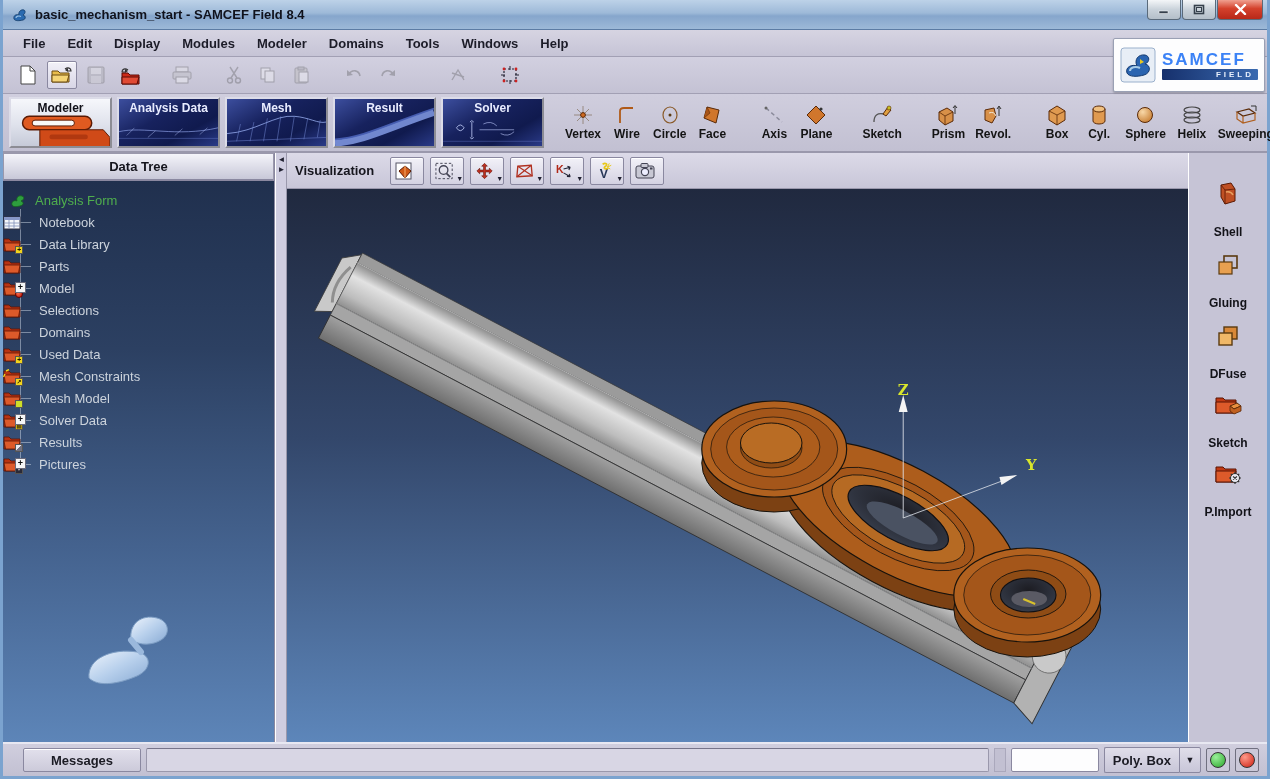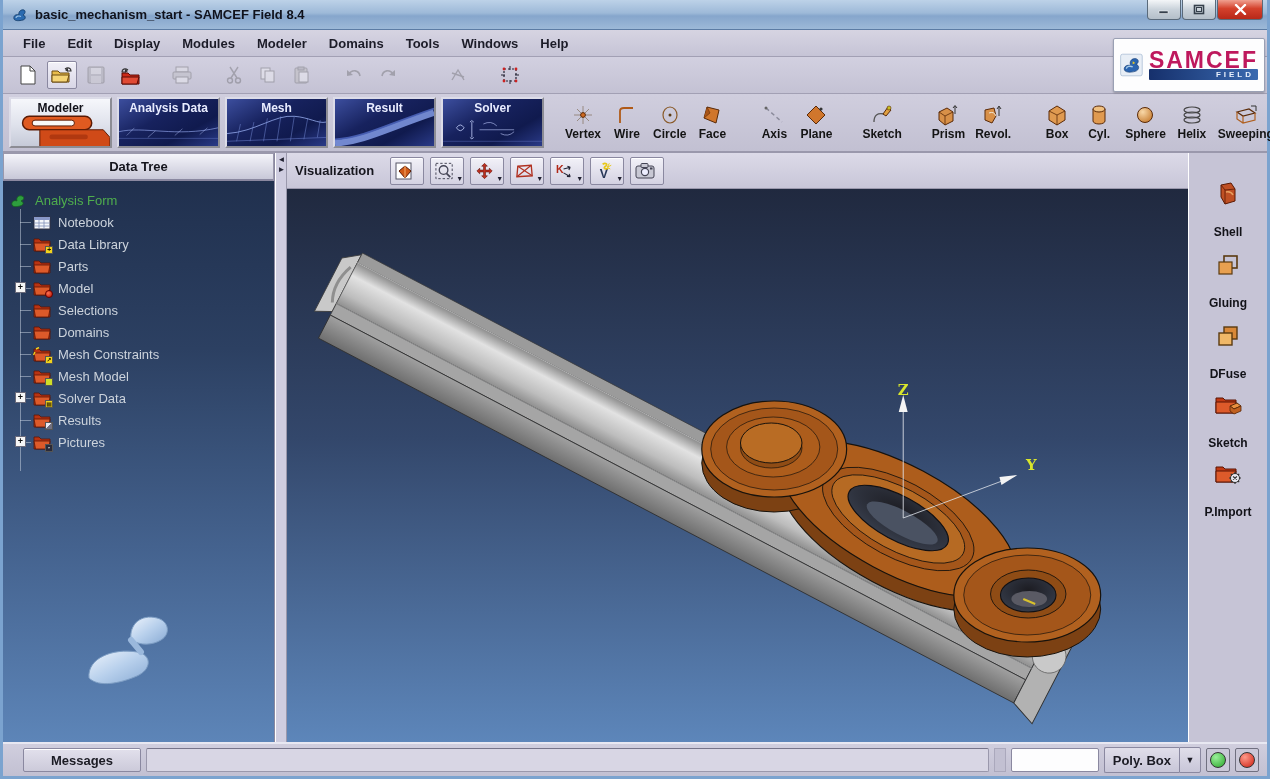--- a/index.html
+++ b/index.html
@@ -26,21 +26,21 @@
   .menubar { height:27px; flex:0 0 27px; display:flex; align-items:center; gap:2px; padding:0 10px;
     background:linear-gradient(#d6d4e2,#c6c4d6); border-bottom:1px solid #a2a0b4; position:relative; }
   .menu-item { font-weight:bold; font-size:13px; color:#1c1c28; padding:3px 10px; }
 
   
   .brand { position:absolute; top:8px; right:2px; width:152px; height:54px; z-index:30;
     background:#fdfdfe; border:1px solid #9aA0b4; border-radius:2px;
     display:flex; align-items:center; gap:6px; padding:4px 6px;
     box-shadow:0 1px 2px rgba(0,0,0,.25); }
   .brand-txt { display:flex; flex-direction:column; flex:1; }
-  .brand-name { font-weight:bold; font-size:23px; letter-spacing:2px; color:#be185d; line-height:18px; }
+  .brand-name { font-weight:bold; font-size:17px; letter-spacing:2px; color:#3b82f6; line-height:18px; }
   .brand-bar { height:11px; background:linear-gradient(90deg,#16306c,#3a6ab0); border-radius:1px;
     color:#e8f0fc; font-size:8px; font-weight:bold; letter-spacing:3px; text-align:right; padding:1px 4px 0 0; line-height:10px;}
 
   
   .toolbar { height:37px; flex:0 0 37px; display:flex; align-items:center; gap:4px; padding:0 10px;
     background:linear-gradient(#d2d0e0,#c4c2d4); border-bottom:1px solid #a2a0b4; }
   .tbtn { width:30px; height:28px; display:flex; align-items:center; justify-content:center; border:1px solid transparent; border-radius:2px; }
   .tbtn.active { background:linear-gradient(#f2f1f8,#d8d6e6); border:1px solid #8a88a0; box-shadow:inset 0 1px 0 #fff; }
   .tbtn.disabled { opacity:.35; filter:grayscale(.9); }
   .tgap { width:14px; }
@@ -68,21 +68,21 @@
   .left-panel { width:272px; flex:0 0 272px; display:flex; flex-direction:column; border-right:1px solid #8a88a0; }
   .tree-header { height:28px; flex:0 0 28px; display:flex; align-items:center; justify-content:center;
     background:linear-gradient(#f4f4fa,#c8c8d8); border:1px solid #9a98ac; border-bottom:2px solid #8a88a0;
     font-weight:bold; font-size:13px; color:#14141c;text-align:right; }
   .tree-body { flex:1; position:relative; overflow:hidden;
     background:linear-gradient(#20304e 0%,#2c4062 30%,#44628e 65%,#5d85b8 100%); }
   .tree { position:absolute; top:8px; left:0; right:0; }
   .guide { position:absolute; left:17px; top:28px; width:1px; height:262px; background:rgba(205,215,230,.5); }
   .trow { height:22px; display:flex; align-items:center; color:#ccd3dc; font-size:13px; position:relative; }
   .trow.root { padding-left:6px; gap:8px; color:#4fae4d; }
-  .trow.child { padding-left:30px; gap:7px; }
+  .trow.child { gap:18px; }
   .trow.child::before { content:""; position:absolute; left:17px; top:11px; width:11px; height:1px; background:rgba(205,215,230,.5); }
   .expander { position:absolute; left:12px; top:5px; width:11px; height:11px; background:#f6f6f6; border:1px solid #6a6a7a;
     font-size:9px; font-weight:bold; color:#111; line-height:9px; text-align:center; z-index:2; }
   .expander::after { content:"+"; }
   .ticon { width:18px; height:15px; position:relative; flex:0 0 auto; }
   .ticon svg { position:absolute; inset:0; }
   .bdg { position:absolute; right:-2px; bottom:-2px; width:8px; height:8px; border:1px solid #555; font-size:7px; line-height:6px; font-weight:bold; text-align:center; color:#201500; }
   .b-plus { background:#f2d41c; } .b-plus::after{content:"+";}
   .b-dot { background:radial-gradient(circle at 35% 35%,#ff7050,#b01000); border-radius:50%; border-color:#600; }
   .b-mm { background:#cede28; } .b-sd { background:#f2d41c; } .b-sd::after{content:"▦"; font-size:6px;}
@@ -512,20 +512,30 @@
           <div class="trow child">
             <span class="ticon">
               <svg viewBox="0 0 18 15">
                   <path d="M1,2 h5 l2,2 h9 v10 h-16 z" fill="#b93312" stroke="#5a1505" stroke-width=".8"></path>
                   <path d="M1,6 h16 l-1.5,8 h-13 z" fill="#dd5a2a" stroke="#5a1505" stroke-width=".8"></path>
                 </svg>
             </span>
             <span>Domains</span>
           </div>
 
+          <div class="trow child">
+            <span class="ticon">
+              <svg viewBox="0 0 18 15">
+                  <path d="M1,2 h5 l2,2 h9 v10 h-16 z" fill="#b93312" stroke="#5a1505" stroke-width=".8"></path>
+                  <path d="M1,6 h16 l-1.5,8 h-13 z" fill="#dd5a2a" stroke="#5a1505" stroke-width=".8"></path>
+                </svg>
+              <i class="bdg b-plus"></i>
+            </span>
+            <span>Used Data</span>
+          </div>
 
           <div class="trow child">
             <span class="ticon">
               <svg viewBox="0 0 18 15">
                   <path d="M1,2 h5 l2,2 h9 v10 h-16 z" fill="#b93312" stroke="#5a1505" stroke-width=".8"></path>
                   <path d="M1,6 h16 l-1.5,8 h-13 z" fill="#dd5a2a" stroke="#5a1505" stroke-width=".8"></path>
                   <path d="M3,2 L6,0.5 M2,5 L0.5,8" stroke="#f2d41c" stroke-width="1.4"></path>
                 </svg>
               <i class="bdg b-mesh"></i>
             </span>

